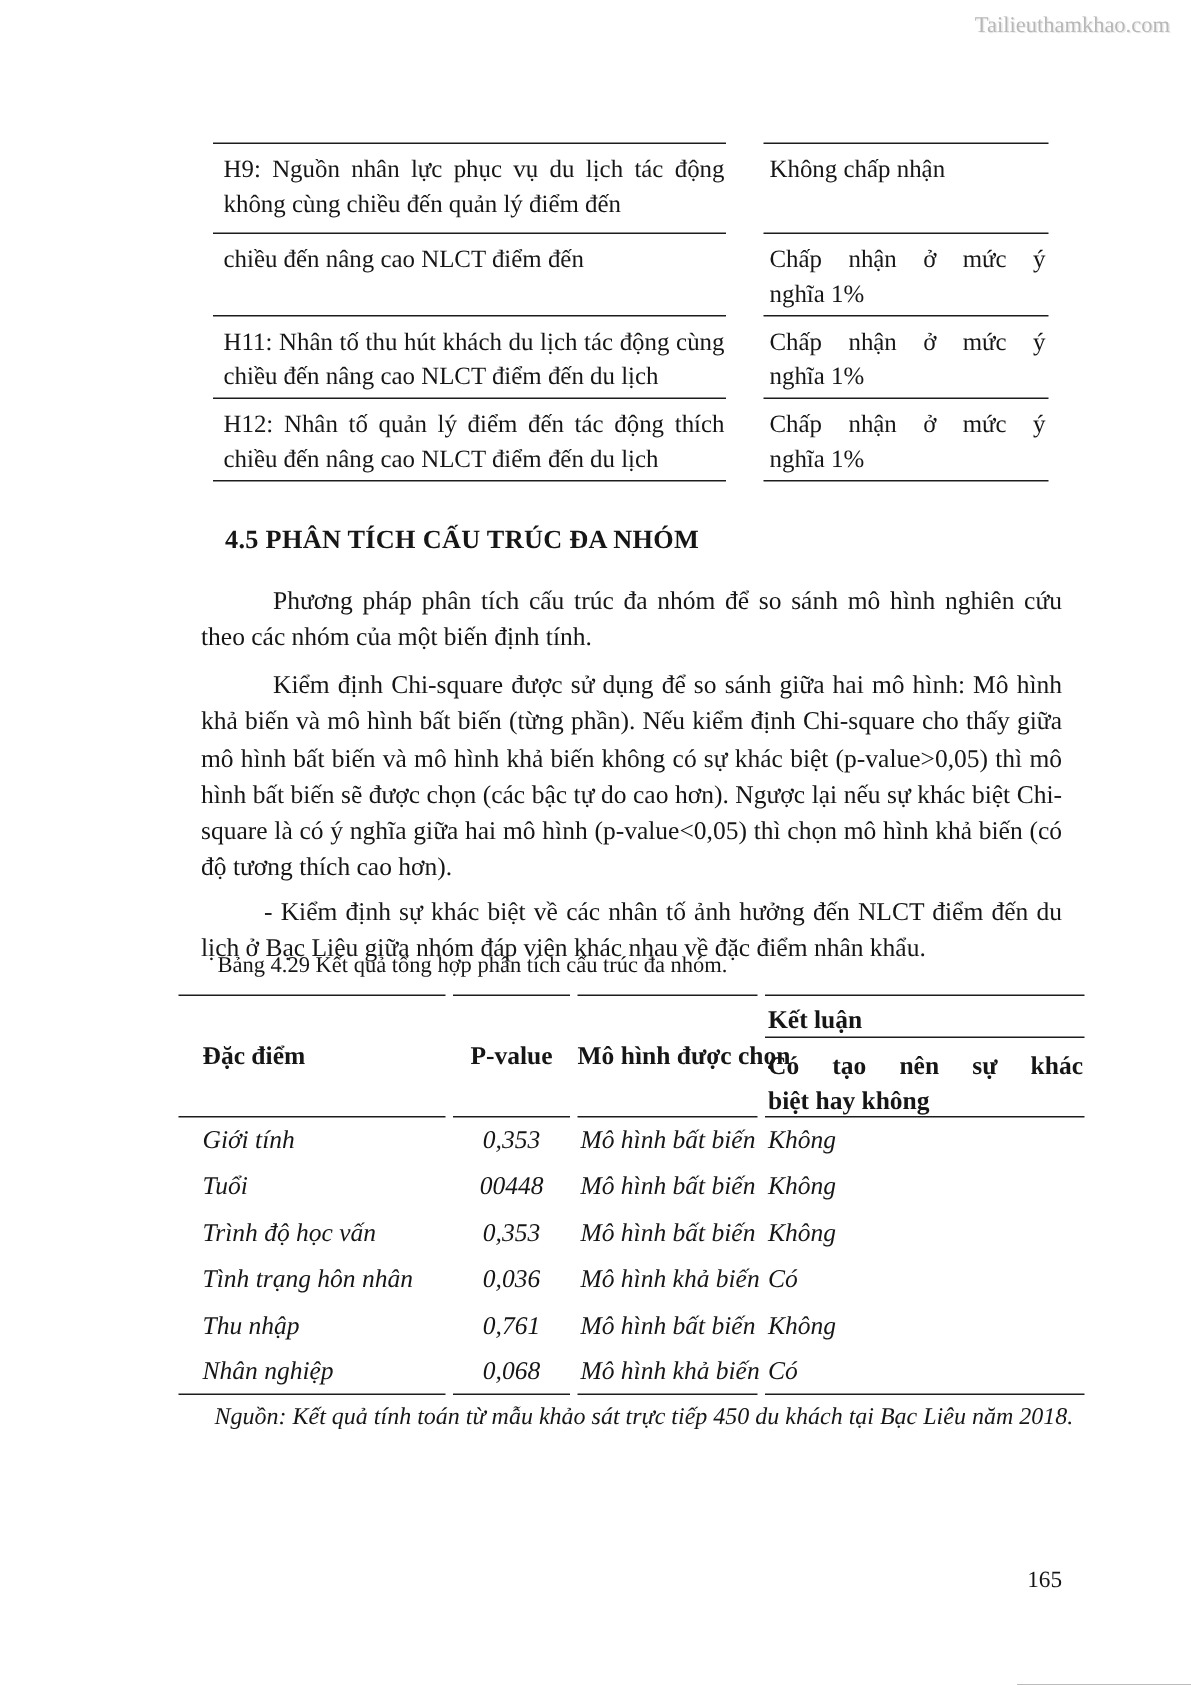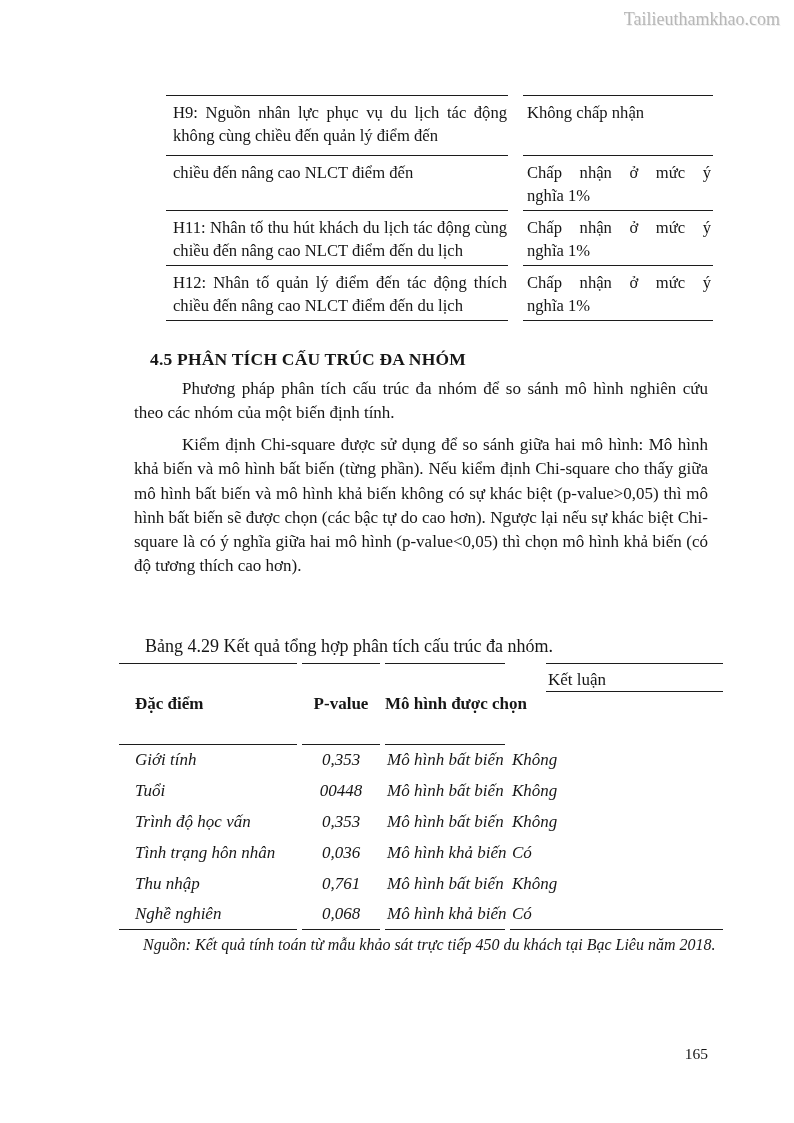--- a/index.html
+++ b/index.html
@@ -5,71 +5,72 @@
   html,body { margin:0; padding:0; background:#888; }
   .page {
     position:relative; width:794px; height:1123px; margin:0 auto;
     background:#ffffff; overflow:hidden;
     font-family:"Liberation Serif","DejaVu Serif",serif;
     color:#161616;
   }
   
   .watermark {
     position:absolute; top:9px; right:14px;
-    font-size:18px; color:#b7b7b7;
+    font-size:15px; color:#b7b7b7;
     text-shadow:1px 1px 0 #ececec;
   }
   
   .hyp {
-    position:absolute; left:166px; top:95px;
-    display:grid; grid-template-columns:342px 200px; column-gap:5px;
+    position:absolute; left:142px; top:95px;
+    display:grid; grid-template-columns:342px 200px; column-gap:15px;
     grid-template-rows:61px 55px 55px 55px;
     font-size:16.6px;
   }
   .hyp .cell {
     border-bottom:1.2px solid #1c1c1c;
     padding:5px 1px 0 7px; line-height:23px;
   }
   .hyp .cell.rt { padding-left:4px; padding-right:2px;margin-left:10px; }
   .hyp .row1 { border-top:1.2px solid #1c1c1c; }
   .ln { min-height:23px; }
   .j { text-align:justify; text-align-last:justify; }
   
   .heading {
     position:absolute; left:150px; top:349px;
     font-size:17.5px; font-weight:bold; letter-spacing:0.2px;
   }
   .para {
     position:absolute; left:134px; width:574px;
     font-size:17px; line-height:24.3px; text-align:justify;
     text-indent:48px;
+    margin-top:12px;
   }
   #p1 { top:377px; }
   #p2 { top:433px; }
   #p3 { top:584px; text-indent:42px; }
-  .caption { position:absolute; left:145px; top:636px; font-size:18px; }
+  .caption { position:absolute; left:145px; top:636px; font-size:15px; }
   
   .res {
     position:absolute; left:119px; top:663px;
     display:grid; grid-template-columns:178px 78px 120px 213px; column-gap:5px;
     grid-template-rows:29px 53px repeat(6,30.8px);
     font-size:17px;
   }
   .res .hc {
     font-weight:bold;
     border-top:1.5px solid #1c1c1c; border-bottom:1.5px solid #1c1c1c;
     display:flex; align-items:center;
   }
   .res .h1 { grid-area:1/1/3/2; padding-left:16px; }
   .res .h2 { grid-area:1/2/3/3; justify-content:center; }
   .res .h3 { grid-area:1/3/3/4; white-space:nowrap; }
   .res .h4a {
-    grid-area:1/4/2/5; font-weight:normal;
+    grid-area:1/4/2/5; font-weight:bold;
     border-top:1.5px solid #1c1c1c; border-bottom:1.2px solid #1c1c1c;
-    padding:5px 0 0 2px; line-height:22px;margin-left:36px;
+    padding:5px 0 0 2px; line-height:22px;
   }
   .res .h4b {
     grid-area:2/4/3/5; font-weight:bold;
     border-bottom:1.5px solid #1c1c1c;
     padding:7px 1px 0 2px; line-height:23px;
   }
   .res .bc { display:flex; align-items:center; white-space:nowrap;font-style:italic; }
   .res .c1 { padding-left:16px; }
   .res .c2 { justify-content:center; }
   .res .c3 { padding-left:2px; }
@@ -125,28 +126,33 @@
     </div>
     <div class="cell rt">
       <div class="ln j">Chấp nhận ở mức ý</div>
       <div class="ln">nghĩa 1%</div>
     </div>
   </div>
 
   <div class="heading">4.5 PHÂN TÍCH CẤU TRÚC ĐA NHÓM</div>
   <div class="para" id="p1">Phương pháp phân tích cấu trúc đa nhóm để so sánh mô hình nghiên cứu theo các nhóm của một biến định tính.</div>
   <div class="para" id="p2">Kiểm định Chi-square được sử dụng để so sánh giữa hai mô hình: Mô hình khả biến và mô hình bất biến (từng phần). Nếu kiểm định Chi-square cho thấy giữa mô hình bất biến và mô hình khả biến không có sự khác biệt (p-value&gt;0,05) thì mô hình bất biến sẽ được chọn (các bậc tự do cao hơn). Ngược lại nếu sự khác biệt Chi-square là có ý nghĩa giữa hai mô hình (p-value&lt;0,05) thì chọn mô hình khả biến (có độ tương thích cao hơn).</div>
+  <div class="para" id="p3">- Kiểm định sự khác biệt về các nhân tố ảnh hưởng đến NLCT điểm đến du lịch ở Bạc Liêu giữa nhóm đáp viên khác nhau về đặc điểm nhân khẩu.</div>
 
   <div class="caption">Bảng 4.29 Kết quả tổng hợp phân tích cấu trúc đa nhóm.</div>
 
   <div class="res">
     <div class="hc h1">Đặc điểm</div>
     <div class="hc h2">P-value</div>
     <div class="hc h3">Mô hình được chọn</div>
     <div class="h4a">Kết luận</div>
+    <div class="h4b">
+      <div class="ln j">Có tạo nên sự khác</div>
+      <div class="ln">biệt hay không</div>
+    </div>
 
     <div class="bc c1" style="grid-area:3/1">Giới tính</div>
     <div class="bc c2" style="grid-area:3/2">0,353</div>
     <div class="bc c3" style="grid-area:3/3">Mô hình bất biến</div>
     <div class="bc c4" style="grid-area:3/4">Không</div>
 
     <div class="bc c1" style="grid-area:4/1">Tuổi</div>
     <div class="bc c2" style="grid-area:4/2">00448</div>
     <div class="bc c3" style="grid-area:4/3">Mô hình bất biến</div>
     <div class="bc c4" style="grid-area:4/4">Không</div>
@@ -159,21 +165,21 @@
     <div class="bc c1" style="grid-area:6/1">Tình trạng hôn nhân</div>
     <div class="bc c2" style="grid-area:6/2">0,036</div>
     <div class="bc c3 it" style="grid-area:6/3">Mô hình khả biến</div>
     <div class="bc c4 it" style="grid-area:6/4">Có</div>
 
     <div class="bc c1" style="grid-area:7/1">Thu nhập</div>
     <div class="bc c2" style="grid-area:7/2">0,761</div>
     <div class="bc c3" style="grid-area:7/3">Mô hình bất biến</div>
     <div class="bc c4" style="grid-area:7/4">Không</div>
 
-    <div class="bc c1 last" style="grid-area:8/1">Nghề nghiên</div>
+    <div class="bc c1 last" style="grid-area:8/1">Nhân nghiệp</div>
     <div class="bc c2 last" style="grid-area:8/2">0,068</div>
     <div class="bc c3 it last" style="grid-area:8/3">Mô hình khả biến</div>
     <div class="bc c4 it last" style="grid-area:8/4">Có</div>
   </div>
 
   <div class="source">Nguồn: Kết quả tính toán từ mẫu khảo sát trực tiếp 450 du khách tại Bạc Liêu năm 2018.</div>
 
   <div class="pagenum">165</div>
 
 </div>

